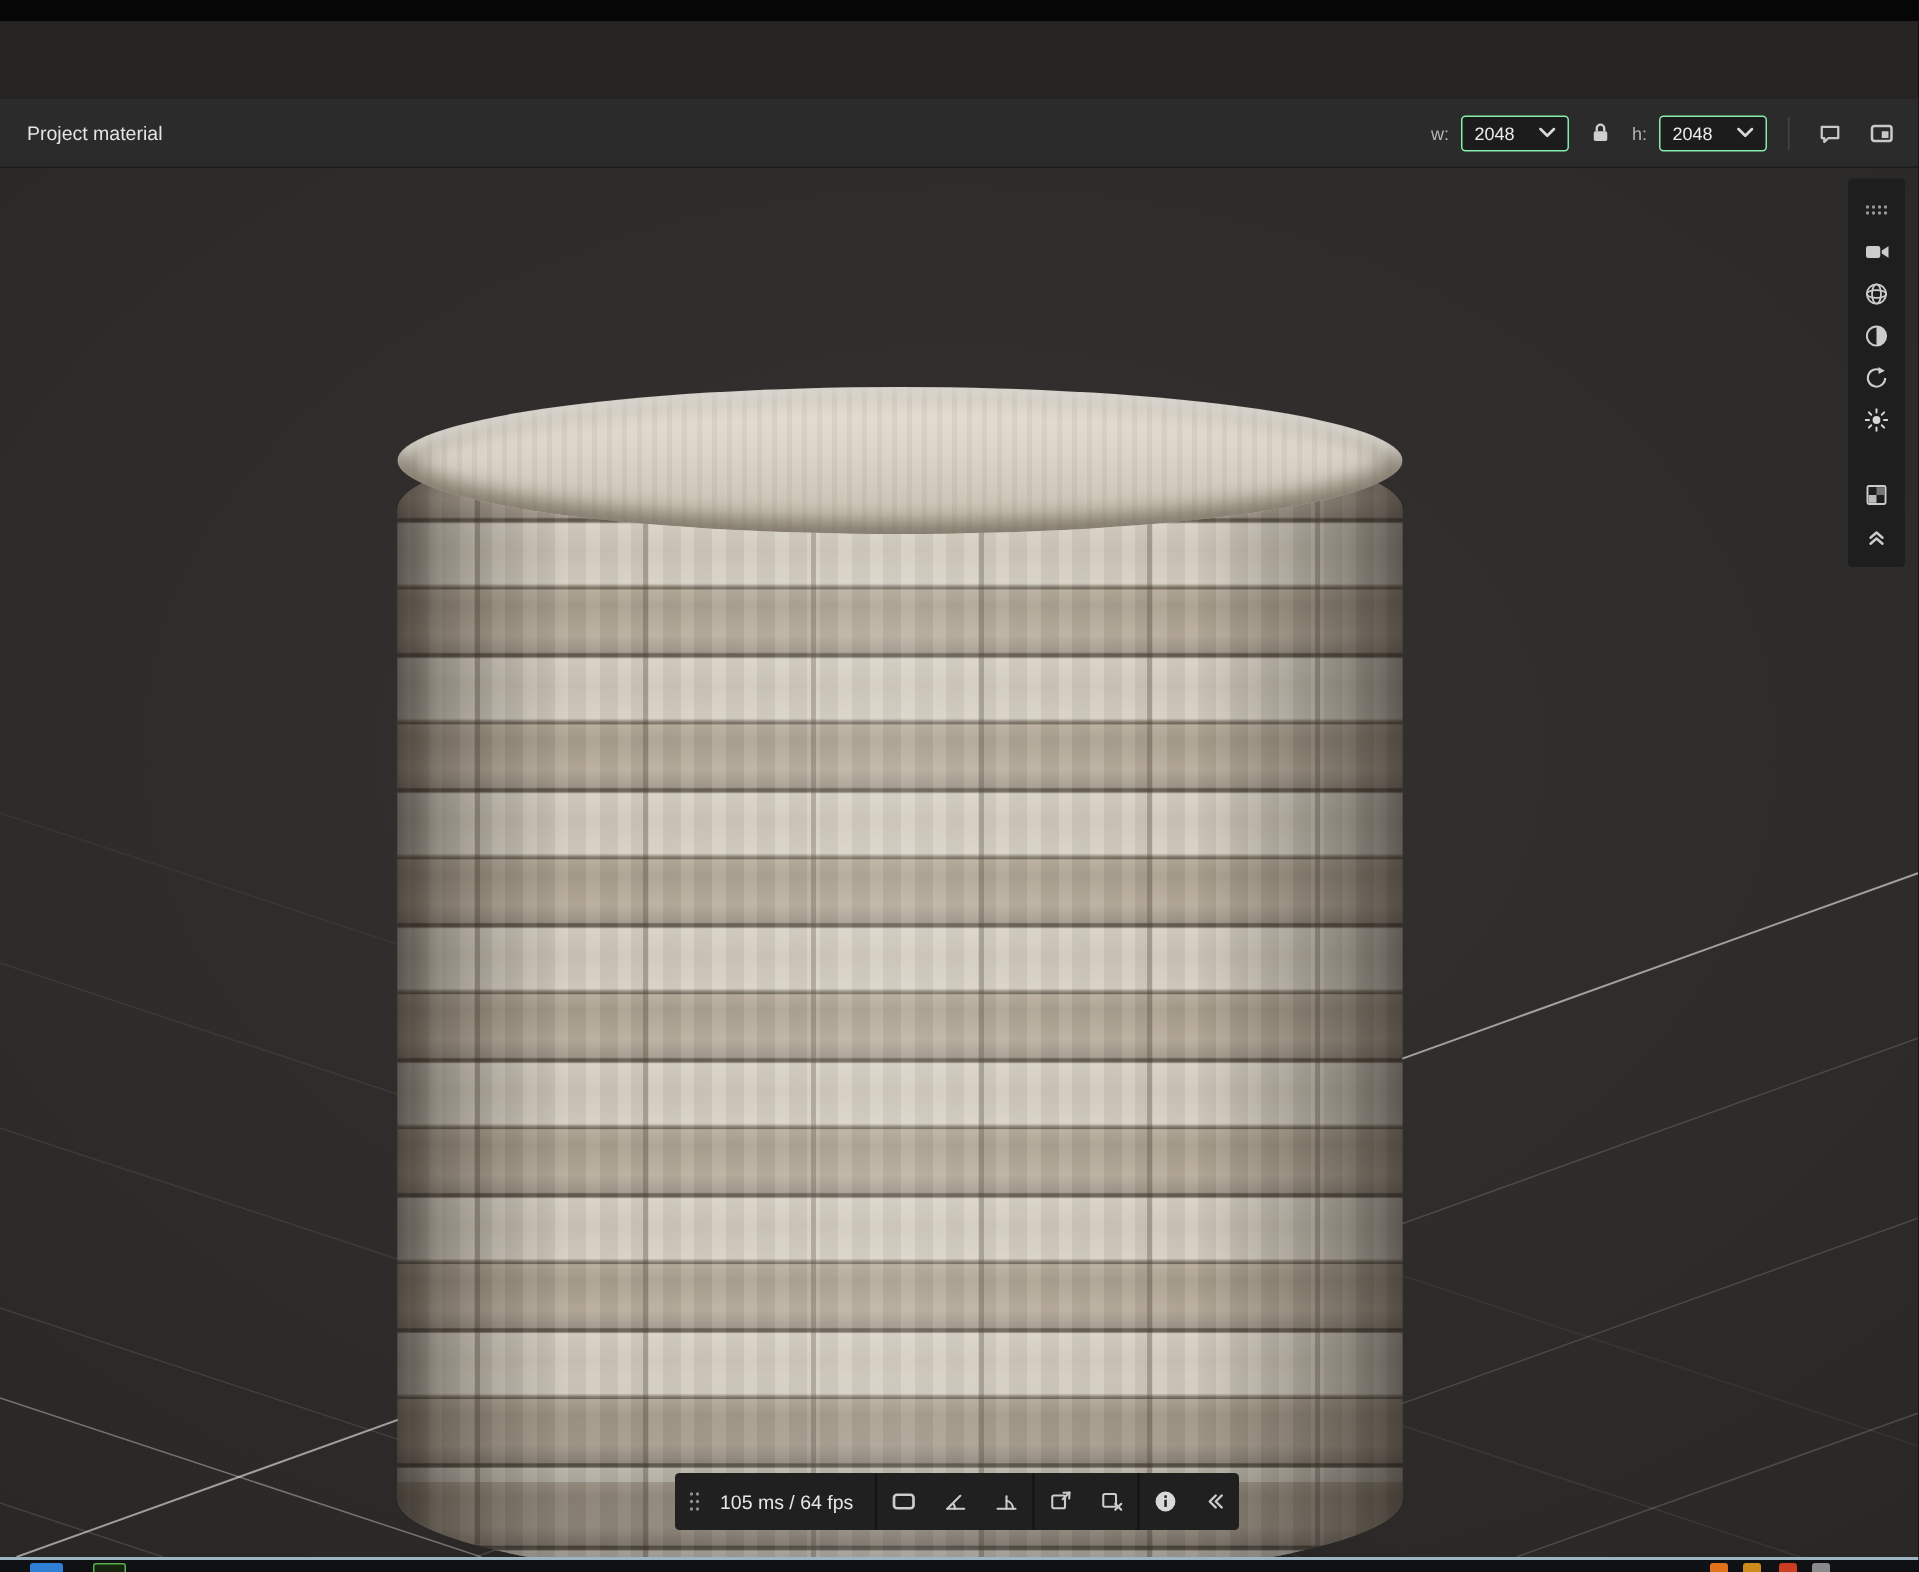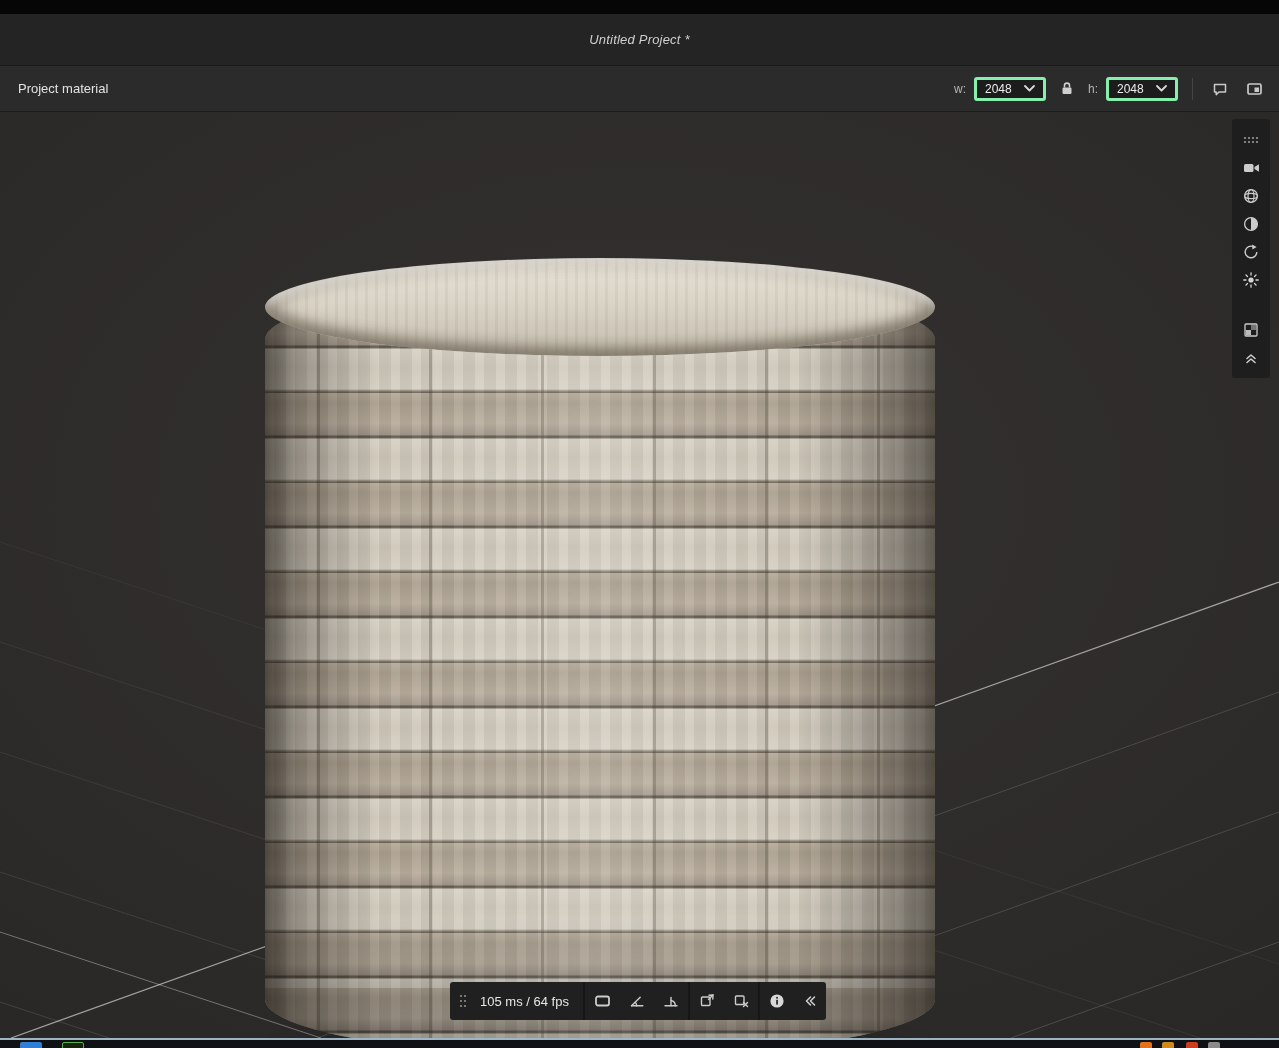--- a/index.html
+++ b/index.html
@@ -15,21 +15,21 @@
   .title-bar .title { color:#cfcfcf; font-size:13px; font-style:italic; letter-spacing:.2px; }
 
   .material-bar { position:absolute; left:0; top:66px; width:100%; height:46px;
     background:#2b2b2b; border-bottom:1px solid #1c1c1c;
     display:flex; align-items:center; padding:0 12px 0 18px; }
   .material-name { color:#e3e3e3; font-size:13px; }
   .mb-right { margin-left:auto; display:flex; align-items:center; gap:8px; }
   .dim-label { color:#b5b5b5; font-size:12px; }
   .dim-select { display:flex; align-items:center; justify-content:space-between;
     width:72px; height:24px; padding:0 8px; background:#1c1c1c;
-    border:3px solid #86efac; border-radius:3px; color:#ececec; font-size:12px; cursor:pointer; }
+    border:1px solid #86efac; border-radius:3px; color:#ececec; font-size:12px; cursor:pointer; }
   .mb-divider { width:1px; height:22px; background:#444; margin:0 6px; }
   .icon-btn { width:26px; height:26px; display:flex; align-items:center; justify-content:center; cursor:pointer; }
   svg.ic { display:block; }
 
   
   .viewport { position:absolute; left:0; top:112px; width:1279px; height:926px;
     background: radial-gradient(1300px 900px at 50% 42%, #343130 0%, #2d2b2a 55%, #262423 100%);
     overflow:hidden; }
   .grid-svg { position:absolute; left:0; top:0; }
 
@@ -87,23 +87,20 @@
     background:#101114; border-top:2px solid #9db4c2; }
   .tb-icon { position:absolute; top:2px; height:8px; border-radius:2px; cursor:pointer; }
 </style>
 </head>
 <body>
 
 <div class="app">
 
   <div class="top-strip"></div>
 
-  <div class="title-bar">
-    <span class="title">Untitled Project *</span>
-  </div>
 
   <div class="material-bar">
     <span class="material-name">Project material</span>
     <div class="mb-right">
       <span class="dim-label">w:</span>
       <div class="dim-select">
         <span>2048</span>
         <span>
           <svg class="ic" width="11" height="7" viewBox="0 0 11 7">
               <path d="M1 1 L5.5 5.5 L10 1" fill="none" stroke="#d8d8d8" stroke-width="1.8" stroke-linecap="round" stroke-linejoin="round"></path>

